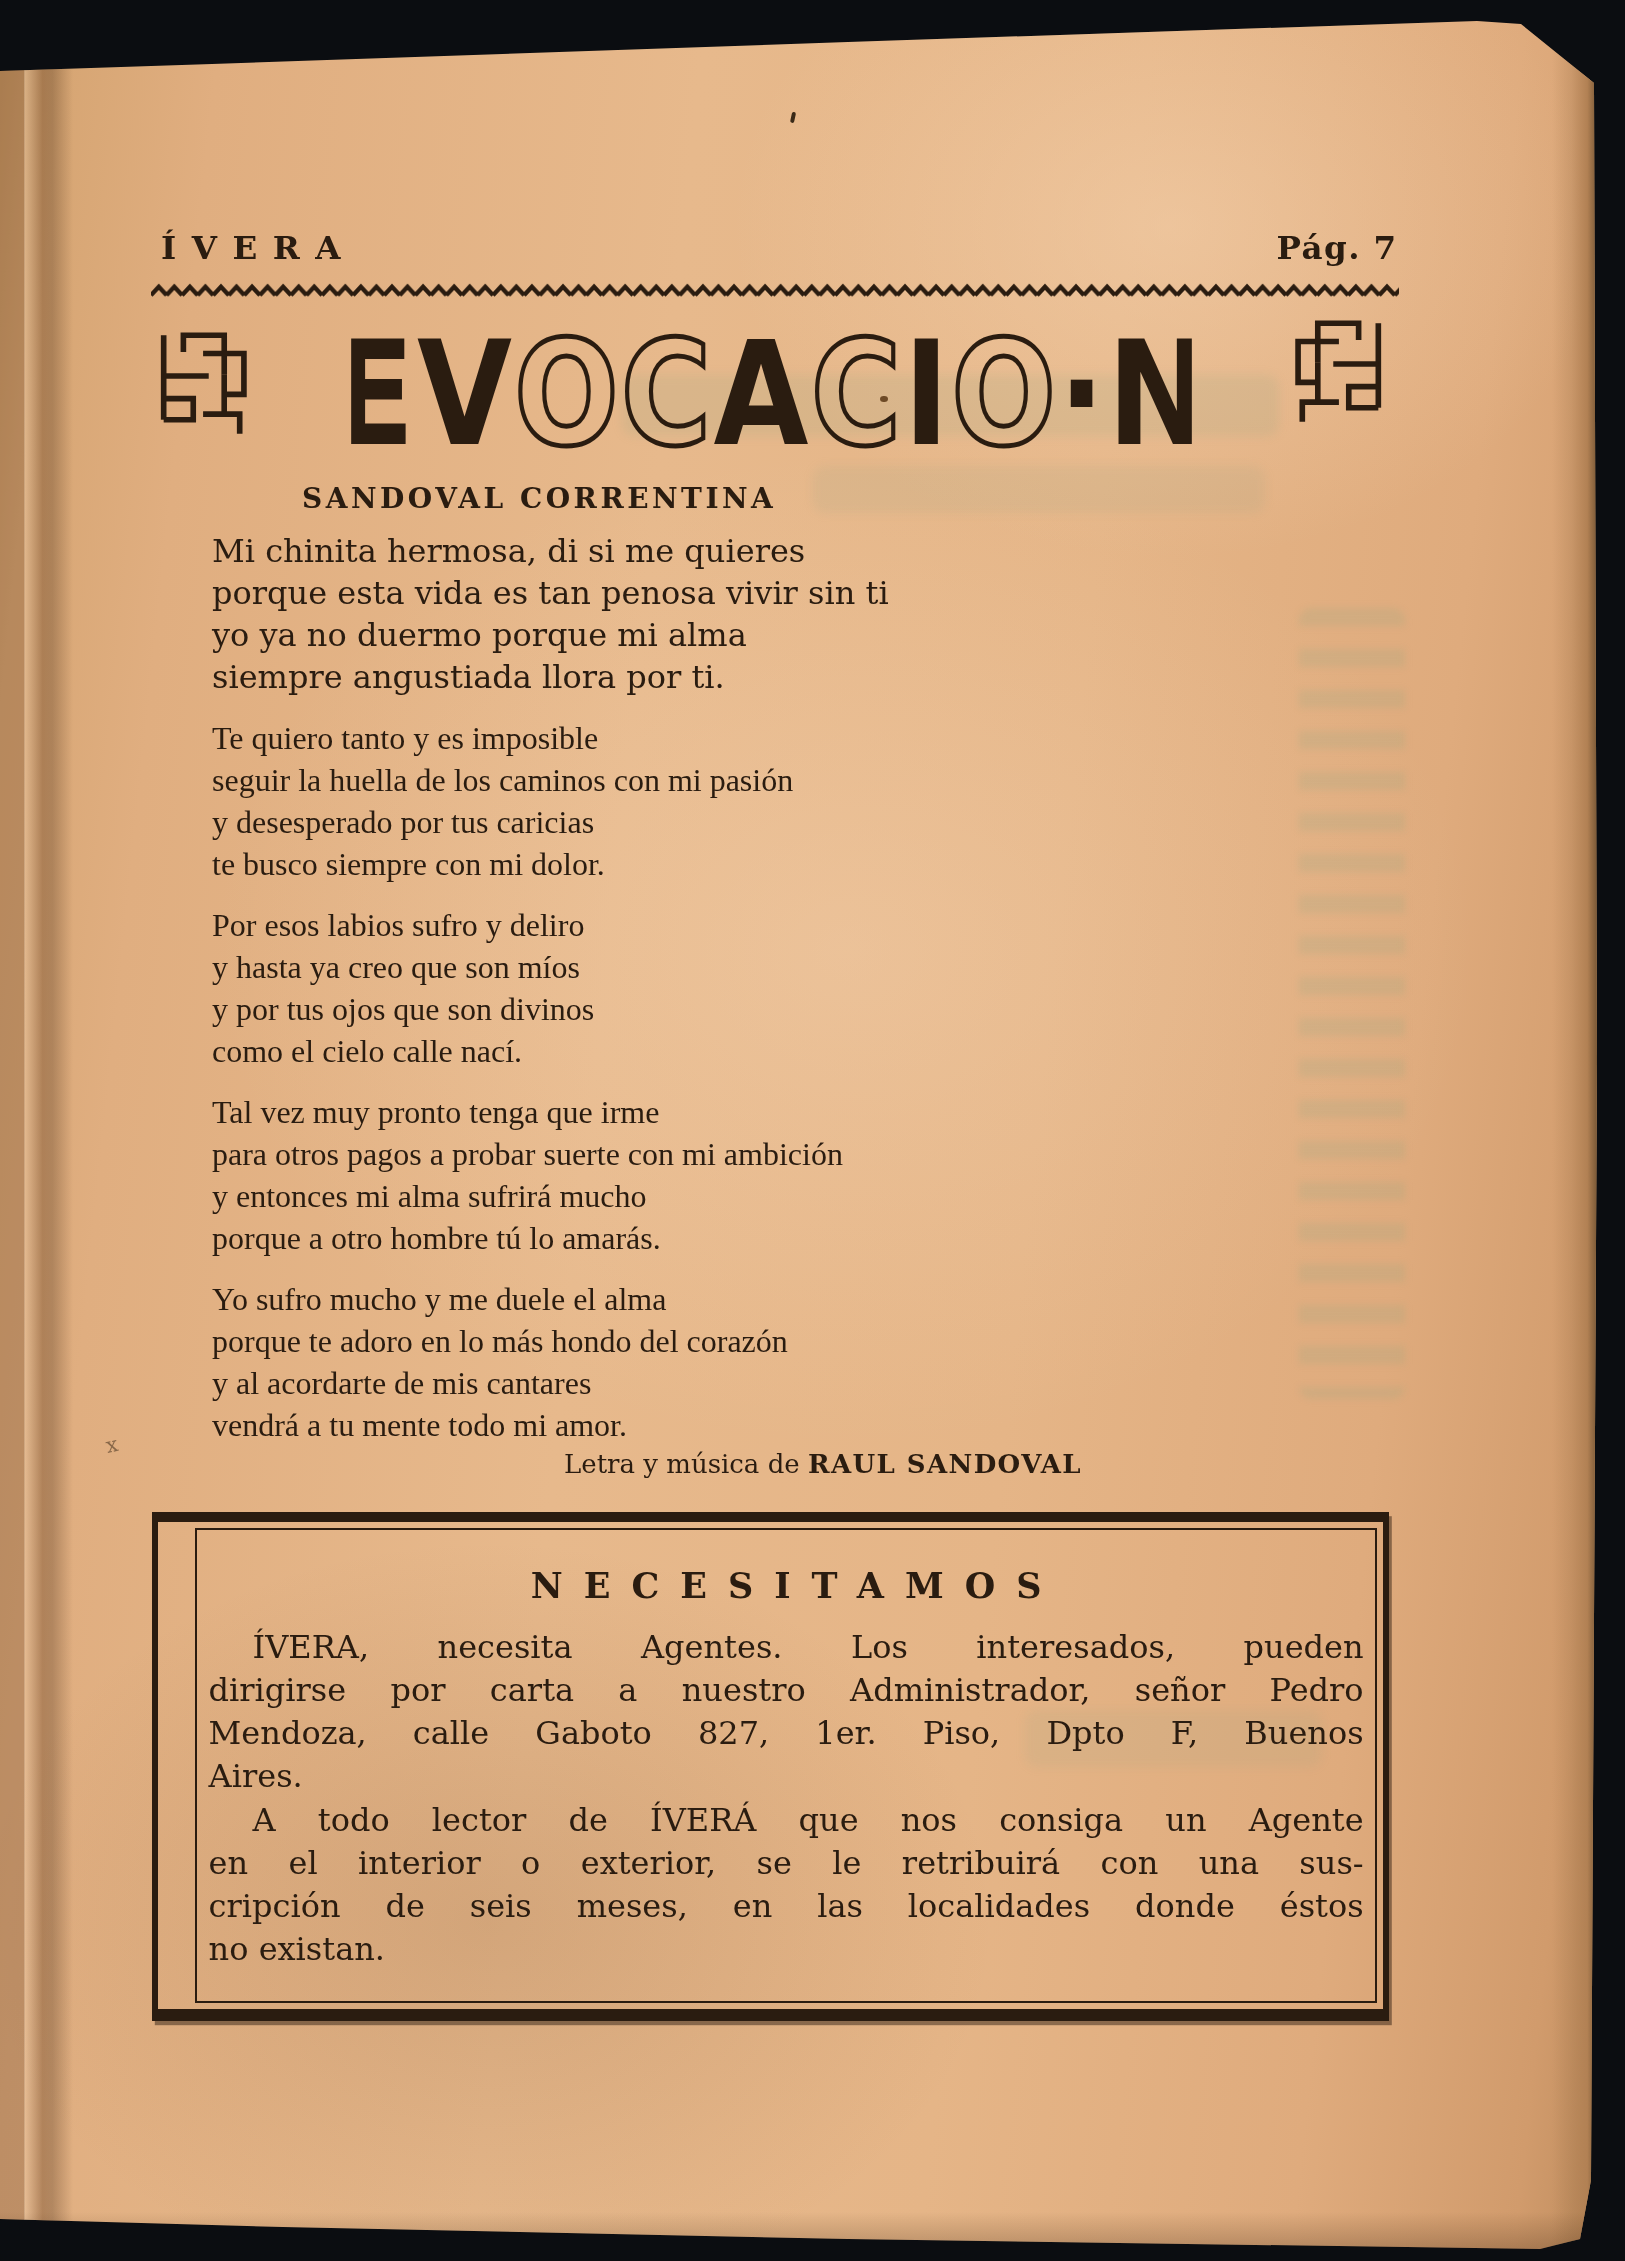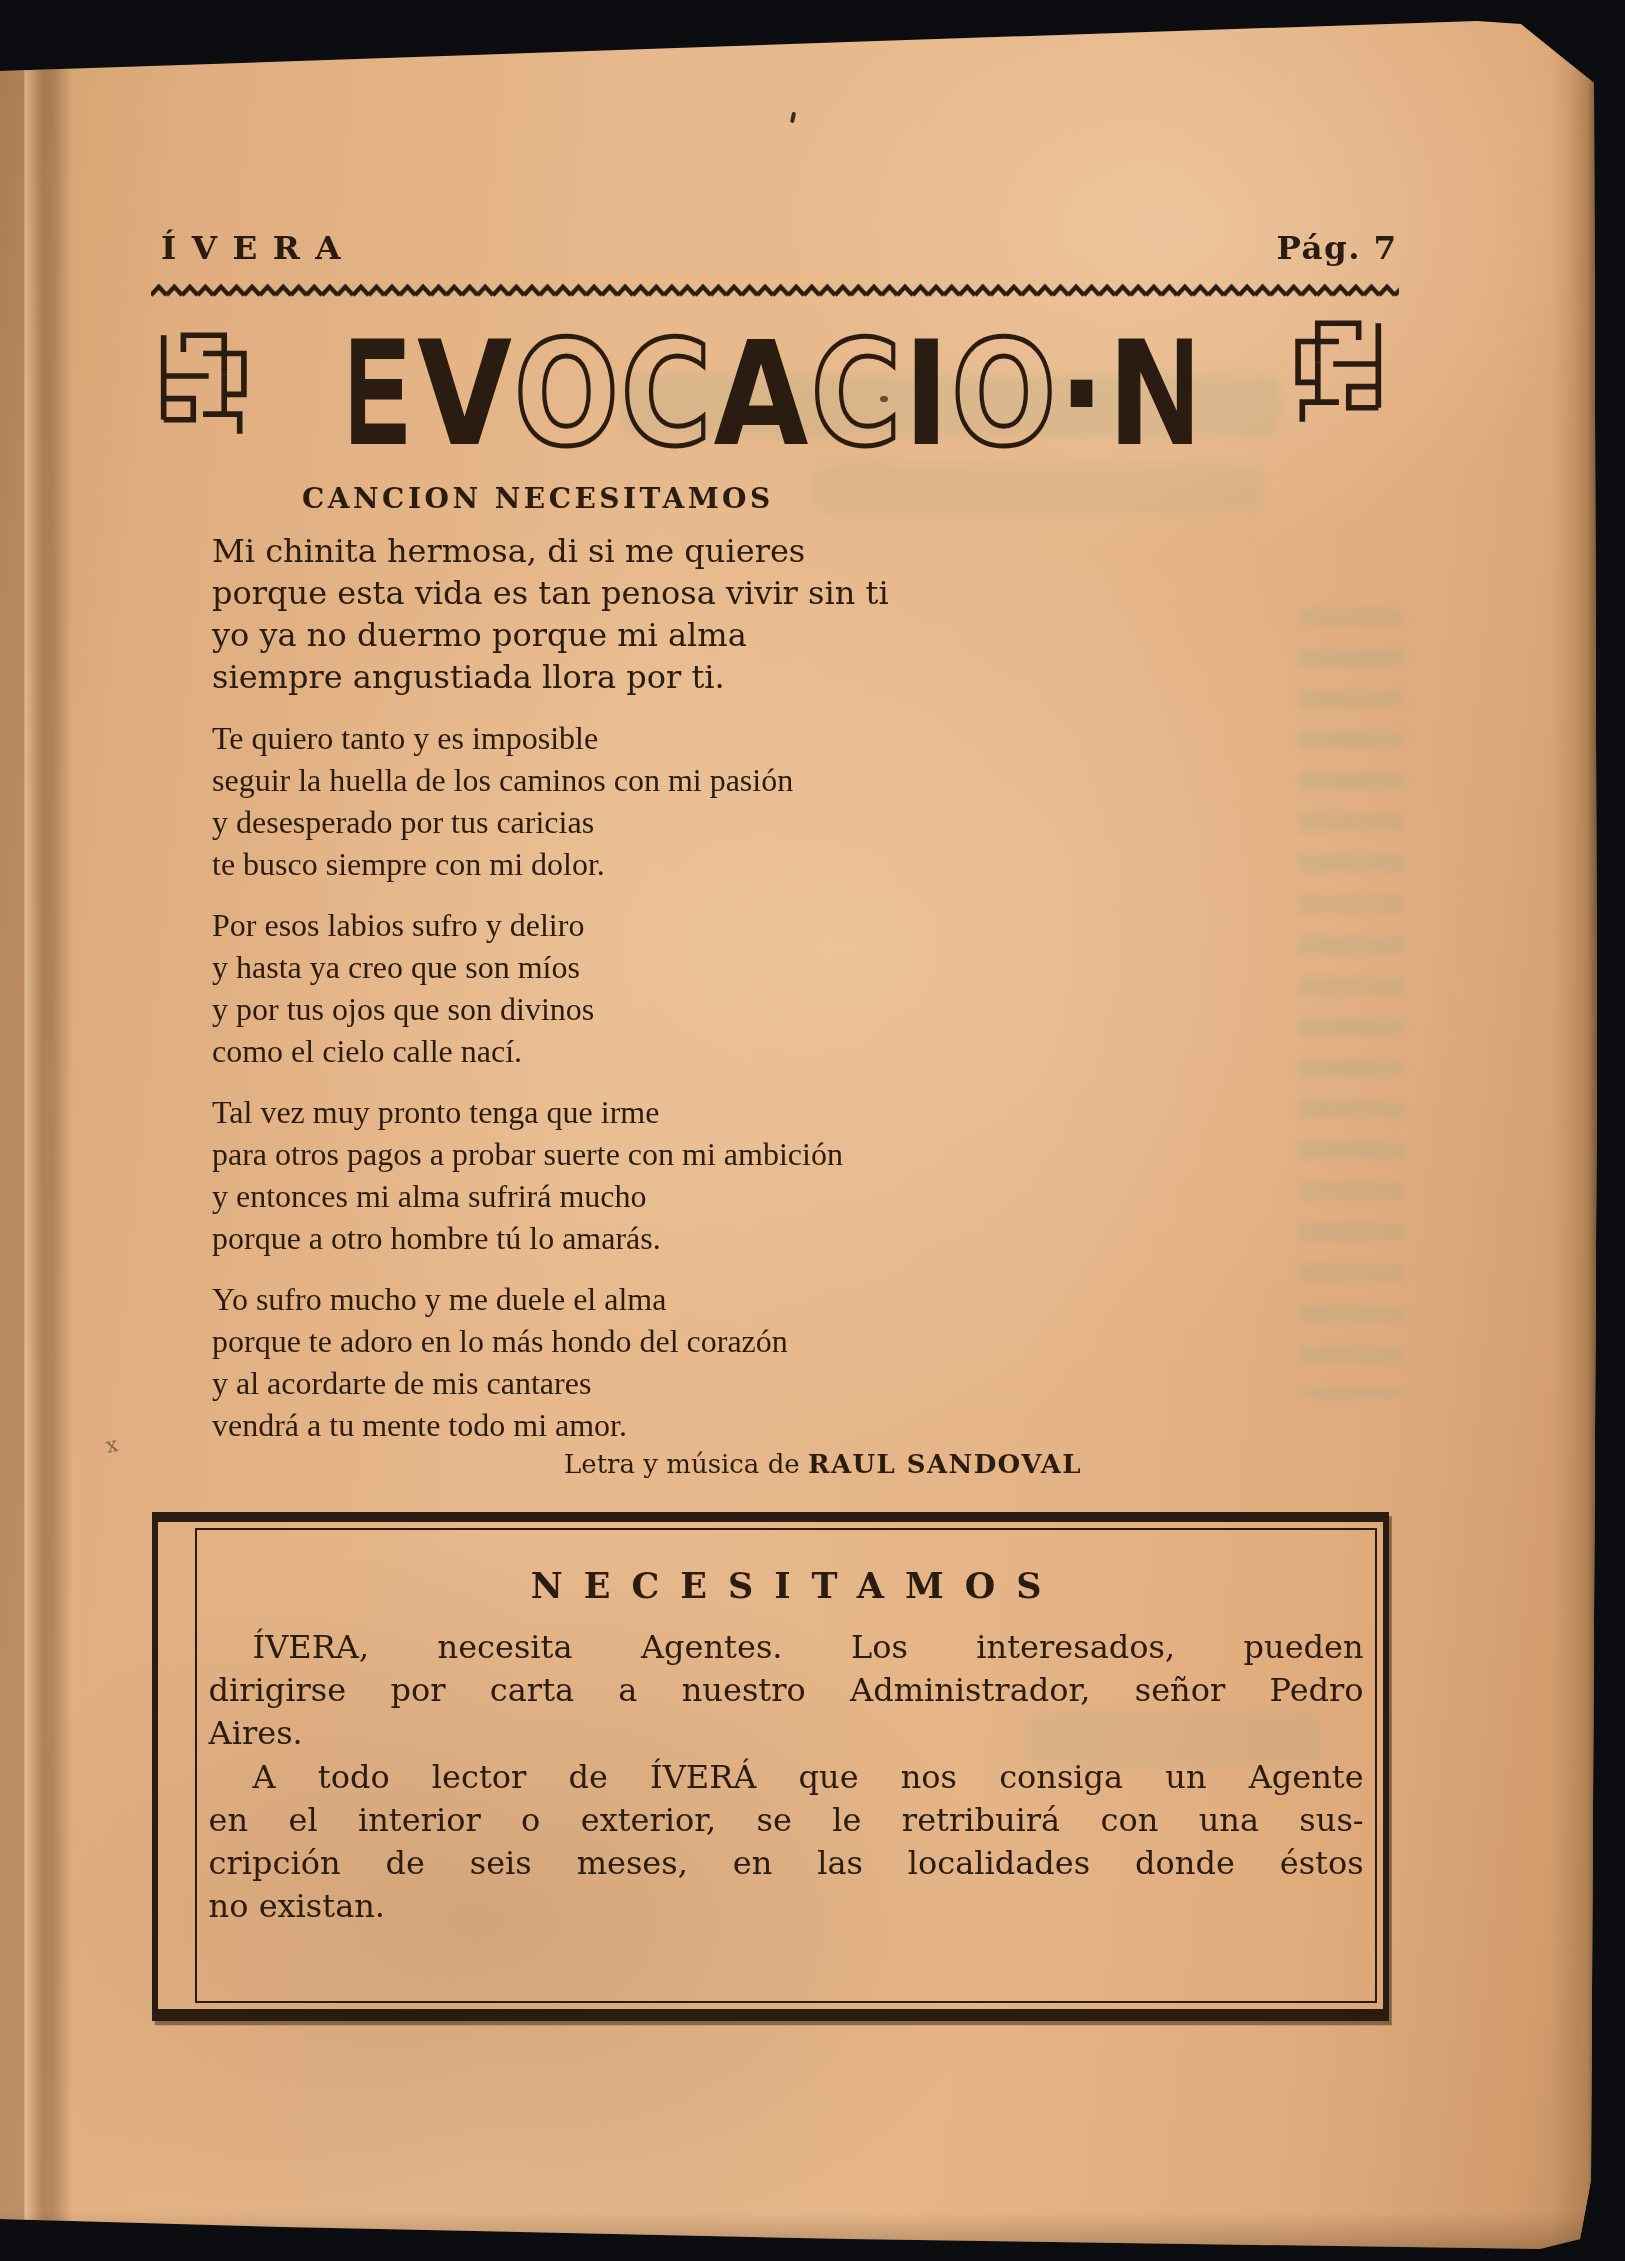--- a/index.html
+++ b/index.html
@@ -132,21 +132,21 @@
       <path d="M64,118 H116 V146"></path>
     </g>
   </svg>
 
   <div class="title-wrap">
     <svg class="title-svg" width="989" height="155" viewBox="0 0 1400 220">
       <text x="700" y="170" text-anchor="middle" font-family="DejaVu Sans, Liberation Sans, sans-serif" font-weight="bold" font-size="205" letter-spacing="4"><tspan class="solid">E</tspan><tspan class="solid">V</tspan><tspan class="outline">O</tspan><tspan class="outline">C</tspan><tspan class="solid">A</tspan><tspan class="outline">C</tspan><tspan class="solid">I</tspan><tspan class="outline">O</tspan><tspan class="solid">·</tspan><tspan class="solid">N</tspan></text>
     </svg>
   </div>
 
-  <div class="subtitle">CANCION NECESITAMOS</div>
+  <div class="subtitle">SANDOVAL CORRENTINA</div>
 
   <div class="poem">
     <div class="stanza">
         <div class="bl">Mi chinita hermosa, di si me quieres</div>
         <div class="bl">porque esta vida es tan penosa vivir sin ti</div>
         <div class="bl">yo ya no duermo porque mi alma</div>
         <div class="bl">siempre angustiada llora por ti.</div>
       </div>
     <div class="stanza">
         <div class="bl">Te quiero tanto y es imposible</div>
@@ -177,20 +177,21 @@
   <div class="byline">
     <span>Letra y música de </span><b>RAUL SANDOVAL</b>
   </div>
 
   <div class="ad-box">
     <div class="ad-inner">
       <div class="ad-heading">NECESITAMOS</div>
       <div class="ad-par">
           <div class="bl">ÍVERA, necesita Agentes. Los interesados, pueden</div>
           <div class="bl">dirigirse por carta a nuestro Administrador, señor Pedro</div>
+          <div class="bl">Mendoza, calle Gaboto 827, 1er. Piso, Dpto F, Buenos</div>
           <div class="bl">Aires.</div>
         </div>
       <div class="ad-par p2">
           <div class="bl">A todo lector de ÍVERÁ que nos consiga un Agente</div>
           <div class="bl">en el interior o exterior, se le retribuirá con una sus-</div>
           <div class="bl">cripción de seis meses, en las localidades donde éstos</div>
           <div class="bl">no existan.</div>
         </div>
     </div>
   </div>

